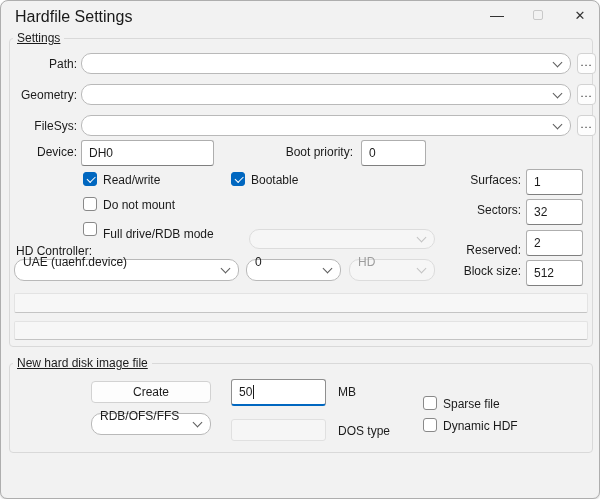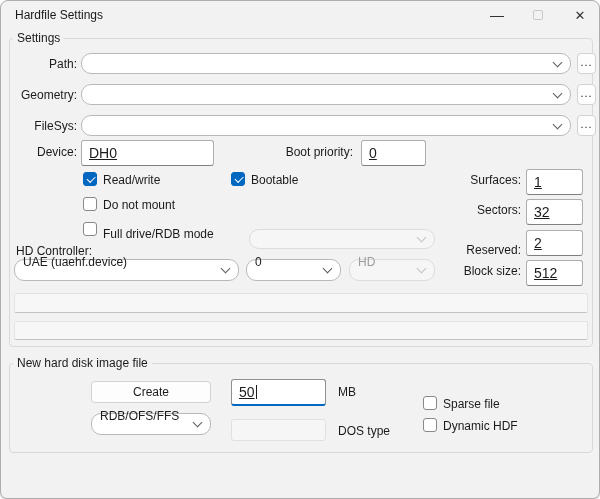--- a/index.html
+++ b/index.html
@@ -13,30 +13,30 @@
     border: 1px solid #aeaeae;
     border-radius: 8px 8px 7px 7px;
     overflow: hidden;
     box-shadow: 0 1px 2px rgba(0,0,0,.18);
     font-size: 12px;
     color: #1b1b1b;
   }
 
   
   .titlebar { position:absolute; left:0; top:0; width:100%; height:28px; }
-  .title-text { position:absolute; left:14px; top:7px; font-size:12px; color:#191919; white-space:nowrap; }
+  .title-text { position:absolute; left:14px; top:7px; font-size:16px; color:#191919; white-space:nowrap; }
   .win-btn { position:absolute; top:0; height:28px; display:flex; align-items:center; justify-content:center; }
   .win-btn.min   { left:480px; width:32px; font-size:14px; color:#333; }
   .win-btn.max   { left:521px; width:32px; }
   .win-btn.close { left:562px; width:34px; font-size:13px; color:#333; }
   .max-box { width:10px; height:10px; border:1px solid #c9c9c9; border-radius:2px; background:transparent; }
 
   
   .groupbox { position:absolute; border:1px solid #d9d9d9; border-radius:4px; }
-  .grouplabel { position:absolute; background:#f2f2f2; padding:0 4px; font-size:12px; color:#1b1b1b; white-space:nowrap; z-index:2; }
+  .grouplabel { position:absolute; background:#f2f2f2; padding:0 4px; font-size:12px; color:#1b1b1b; white-space:nowrap; z-index:2;text-decoration:underline; }
 
   
   .label { position:absolute; font-size:12px; color:#1b1b1b; white-space:nowrap; }
   .label.r { text-align:right; }
 
   .combobox {
     position:absolute; background:#ffffff;
     border:1px solid #b9b9b9; border-radius:10px;
     display:flex; align-items:center;
     padding:0 22px 16px 8px; font-size:12px; color:#1b1b1b;
@@ -47,21 +47,21 @@
     border-right:1.3px solid #5c5c5c; border-bottom:1.3px solid #5c5c5c;
     transform:rotate(45deg);
   }
   .combobox.disabled { background:#f6f6f6; border-color:#dcdcdc; color:#9d9d9d; }
   .combobox.disabled .chev { border-color:#c3c3c3; }
 
   .textfield {
     position:absolute; background:#ffffff;
     border:1px solid #aeaeae; border-bottom-color:#7f7f7f;
     border-radius:3px; display:flex; align-items:center;
-    padding:12px 7px; font-size:14px; color:#1b1b1b;text-decoration:underline;
+    padding:12px 7px; font-size:12px; color:#1b1b1b;
   }
   .textfield.focused { border-color:#8f8f8f; border-bottom:2px solid #0067c0; }
   .caret { display:inline-block; width:1px; height:14px; background:#1b1b1b; margin-left:1px; }
 
   .disabledbar {
     position:absolute; background:#f7f7f7;
     border:1px solid #e3e3e3; border-bottom-color:#c4c4c4;
     border-radius:2px;
   }
   .disabledfield {

